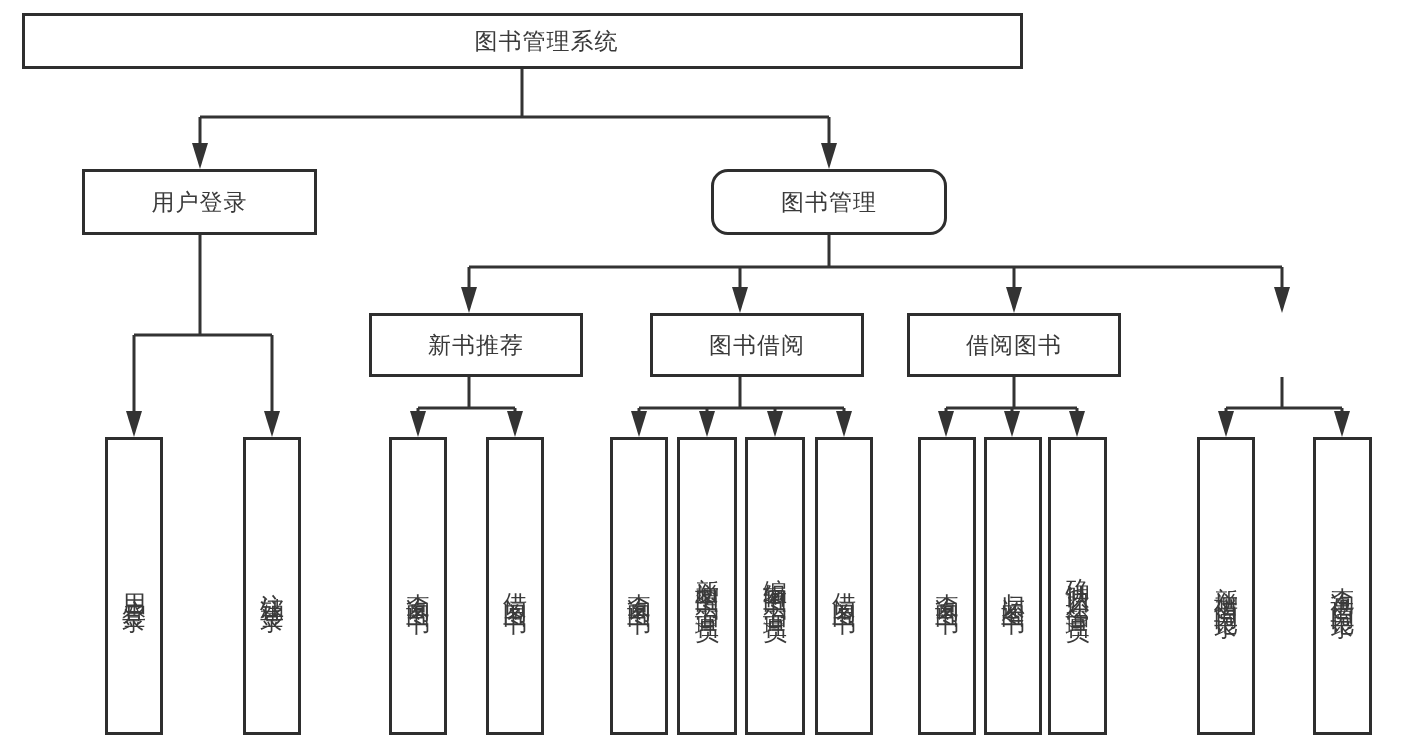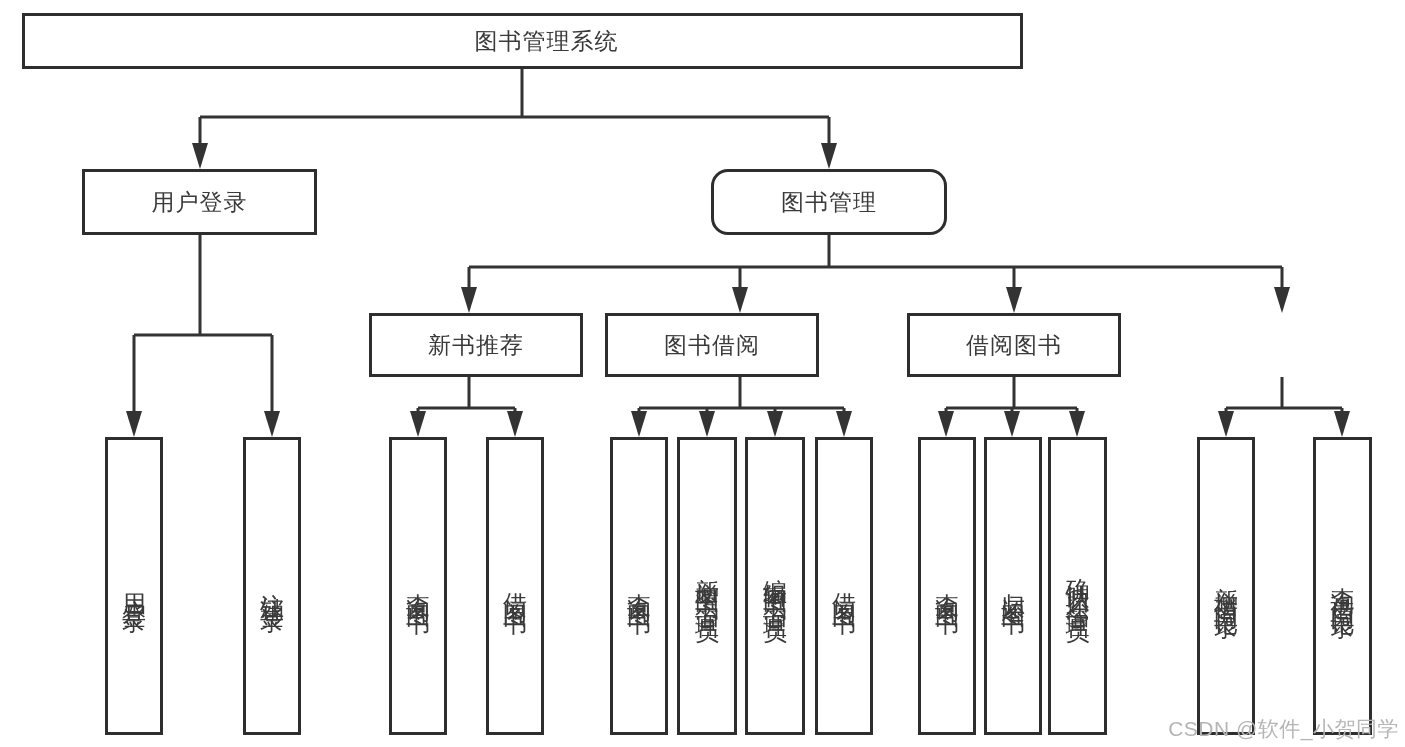--- a/index.html
+++ b/index.html
@@ -112,21 +112,21 @@
       <polygon points="1334,411 1350,411 1342,437"></polygon>
     </g>
   </svg>
 
   <div class="node" style="left:22px; top:13px; width:1001px; height:56px;padding-left:48px;">图书管理系统</div>
 
   <div class="node" style="left:82px; top:169px; width:235px; height:66px;">用户登录</div>
   <div class="node" style="left:711px; top:169px; width:236px; height:66px;border-radius:17px;">图书管理</div>
 
   <div class="node" style="left:362px; top:313px; width:214px; height:64px;margin-left:7px;">新书推荐</div>
-  <div class="node" style="left:605px; top:313px; width:214px; height:64px;">图书借阅</div>
+  <div class="node" style="left:650px; top:313px; width:214px; height:64px;">图书借阅</div>
   <div class="node" style="left:907px; top:313px; width:214px; height:64px;">借阅图书</div>
 
   <div class="leaf" style="left:105px; top:437px; width:58px; height:298px;">
     <span class="vtext">用户登录</span>
   </div>
   <div class="leaf" style="left:243px; top:437px; width:58px; height:298px;">
     <span class="vtext">注销登录</span>
   </div>
 
   <div class="leaf" style="left:389px; top:437px; width:58px; height:298px;">
@@ -159,15 +159,14 @@
     <span class="vtext">确认归还（管理员）</span>
   </div>
 
   <div class="leaf" style="left:1197px; top:437px; width:58px; height:298px;">
     <span class="vtext">新增借阅记录</span>
   </div>
   <div class="leaf" style="left:1313px; top:437px; width:59px; height:298px;">
     <span class="vtext">查询借阅记录</span>
   </div>
 
-  <div class="watermark">CSDN @软件_小贺同学</div>
 
 </div>
 
 </body></html>

